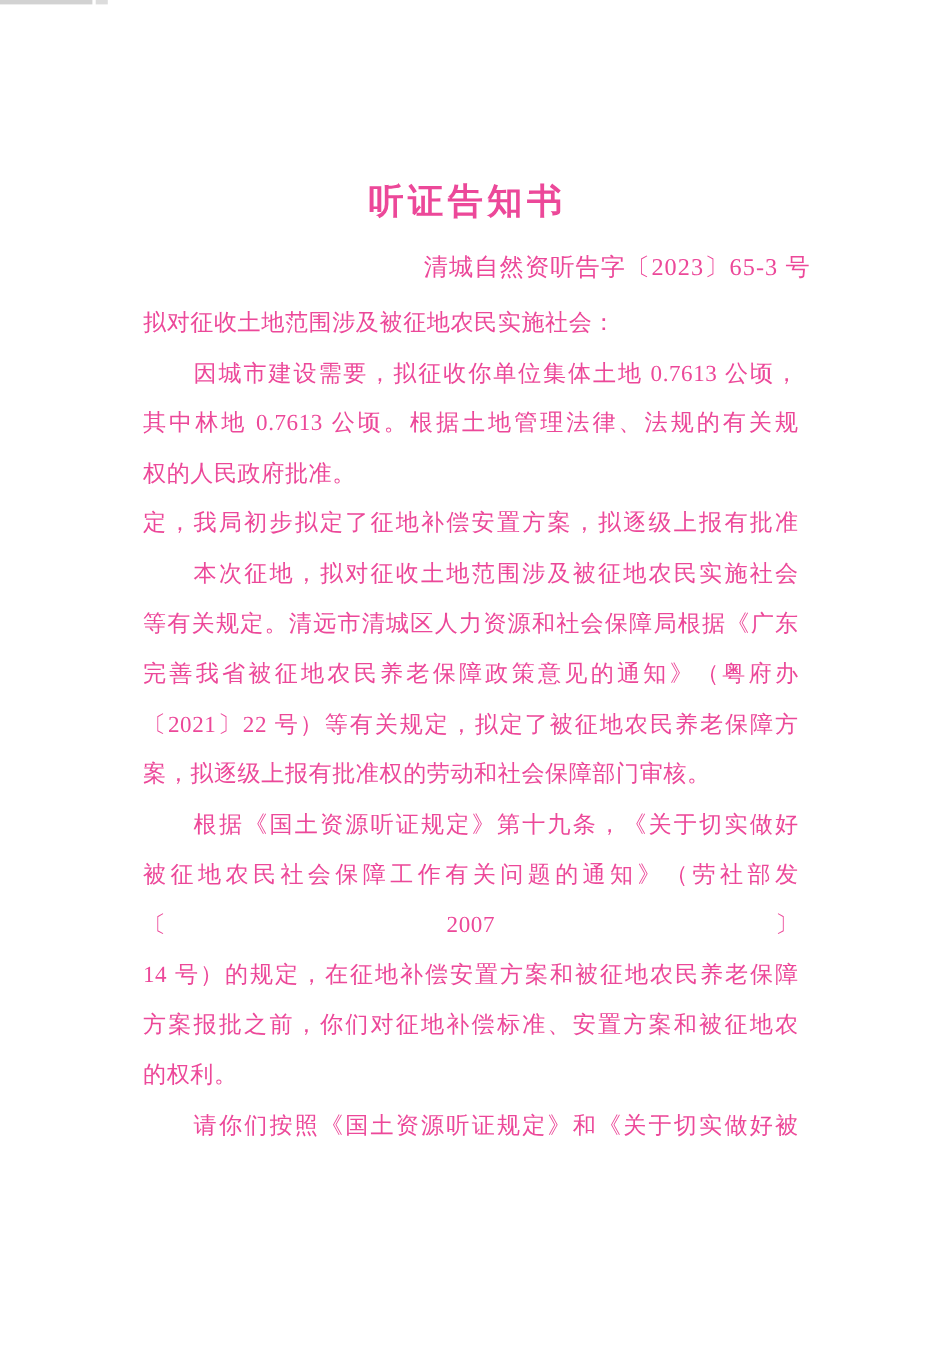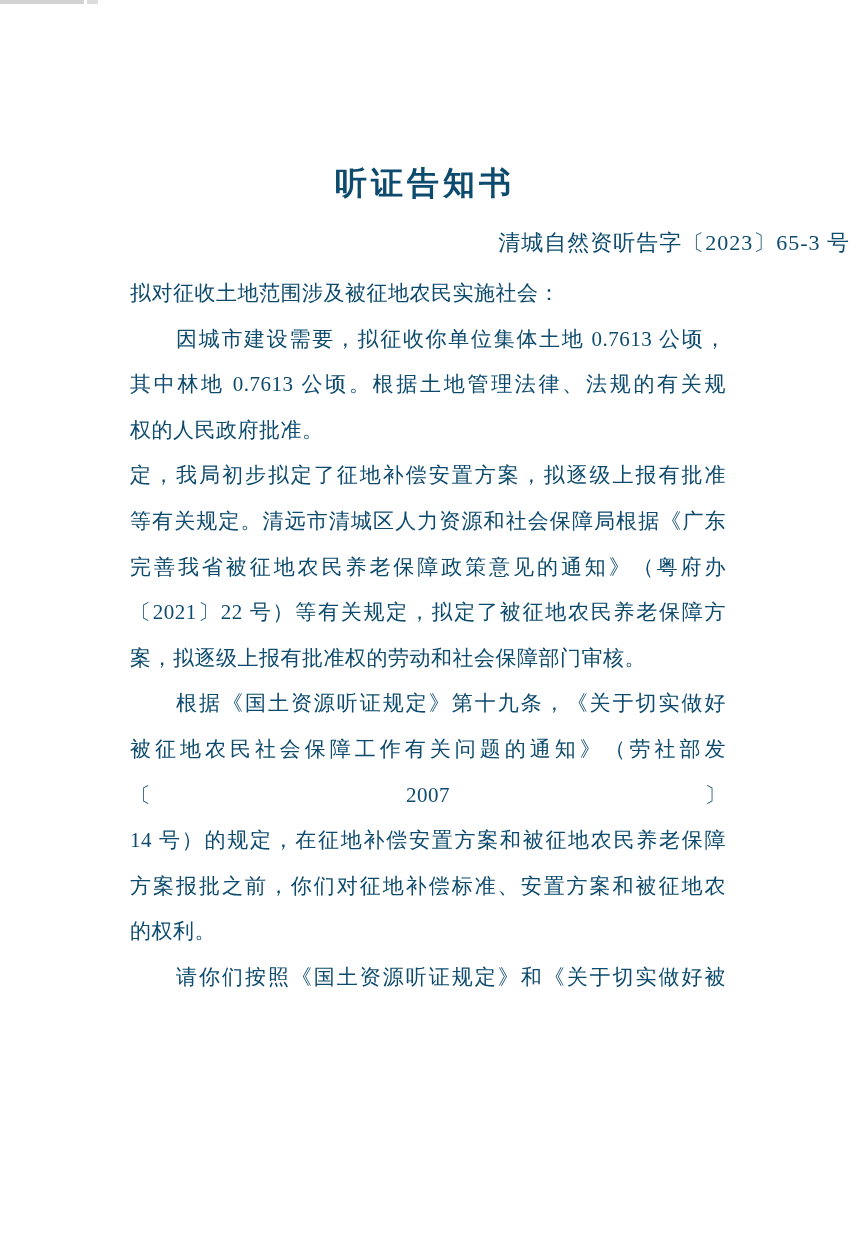--- a/index.html
+++ b/index.html
@@ -7,21 +7,21 @@
     padding: 0;
     background: #ffffff;
   }
   .page {
     position: relative;
     width: 850px;
     height: 1239px;
     background: #ffffff;
     overflow: hidden;
     font-family: "Liberation Serif", "DejaVu Serif", serif;
-    color: #0c4a6e;
+    color: #ec4899;
   }
   
   .artifact-bar {
     position: absolute;
     top: 0;
     left: 0;
     width: 84px;
     height: 4px;
     background: #d2d2d2;
   }
@@ -37,20 +37,21 @@
     padding-top: 162px;
     text-align: center;
     font-size: 32px;
     line-height: 42px;
     font-weight: 700;
     letter-spacing: 4px;
   }
   .doc-number {
     margin-top: 24px;
     text-align: right;
+    padding-right: 113px;
     font-size: 22px;
     line-height: 30px;
     letter-spacing: 1px;
   }
   .doc-body {
     margin: 13px 124px 0 130px;
     font-size: 21px;
     line-height: 45.6px;
     letter-spacing: 0.5px;
   }
@@ -79,20 +80,21 @@
 
   <div class="doc-number">清城自然资听告字〔2023〕65-3 号</div>
 
   <div class="doc-body">
     <div class="line">拟对征收土地范围涉及被征地农民实施社会：</div>
 
   <div class="line fill indent">因城市建设需要，拟征收你单位集体土地 0.7613 公顷，</div>
       <div class="line fill">其中林地 0.7613 公顷。根据土地管理法律、法规的有关规</div>
       <div class="line">权的人民政府批准。</div>
       <div class="line fill">定，我局初步拟定了征地补偿安置方案，拟逐级上报有批准</div>
+      <div class="line fill indent">本次征地，拟对征收土地范围涉及被征地农民实施社会</div>
       <div class="line fill">等有关规定。清远市清城区人力资源和社会保障局根据《广东</div>
       <div class="line fill">完善我省被征地农民养老保障政策意见的通知》（粤府办</div>
       <div class="line fill">〔2021〕22 号）等有关规定，拟定了被征地农民养老保障方</div>
       <div class="line">案，拟逐级上报有批准权的劳动和社会保障部门审核。</div>
       <div class="line fill indent">根据《国土资源听证规定》第十九条，《关于切实做好</div>
       <div class="line fill">被征地农民社会保障工作有关问题的通知》（劳社部发〔2007〕</div>
       <div class="line fill">14 号）的规定，在征地补偿安置方案和被征地农民养老保障</div>
       <div class="line fill">方案报批之前，你们对征地补偿标准、安置方案和被征地农</div>
       <div class="line">的权利。</div>
       <div class="line fill indent">请你们按照《国土资源听证规定》和《关于切实做好被</div>

